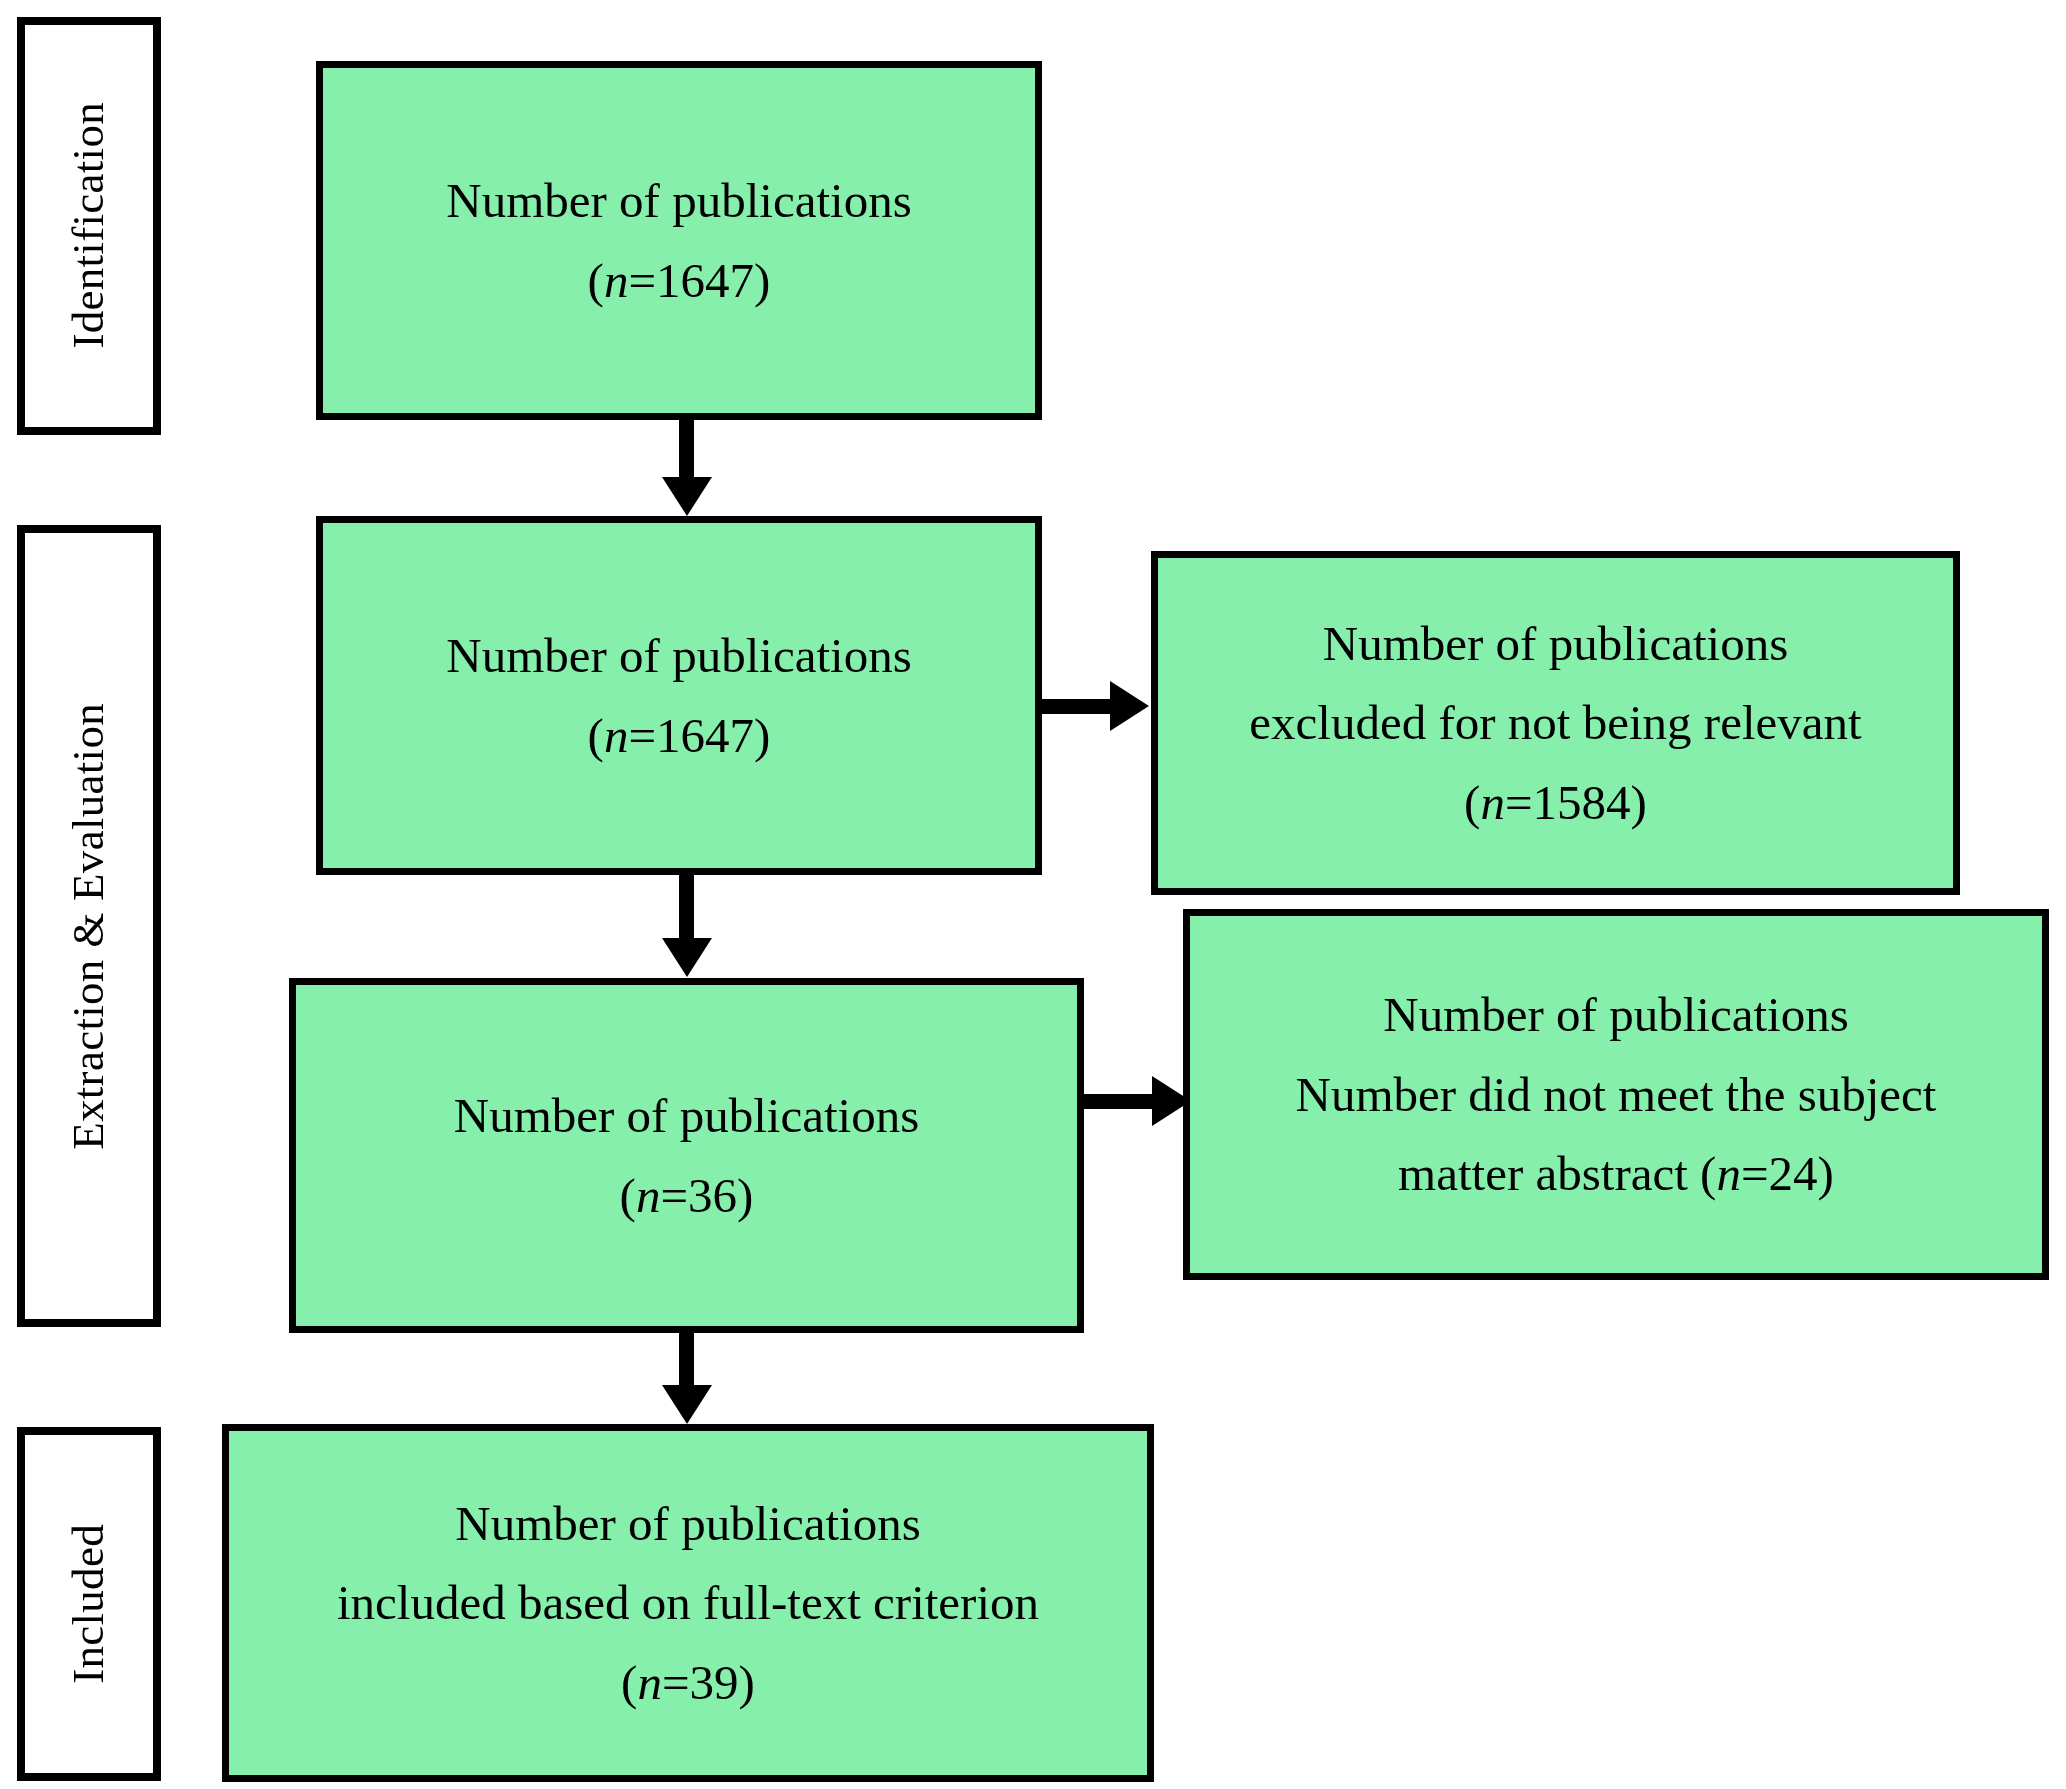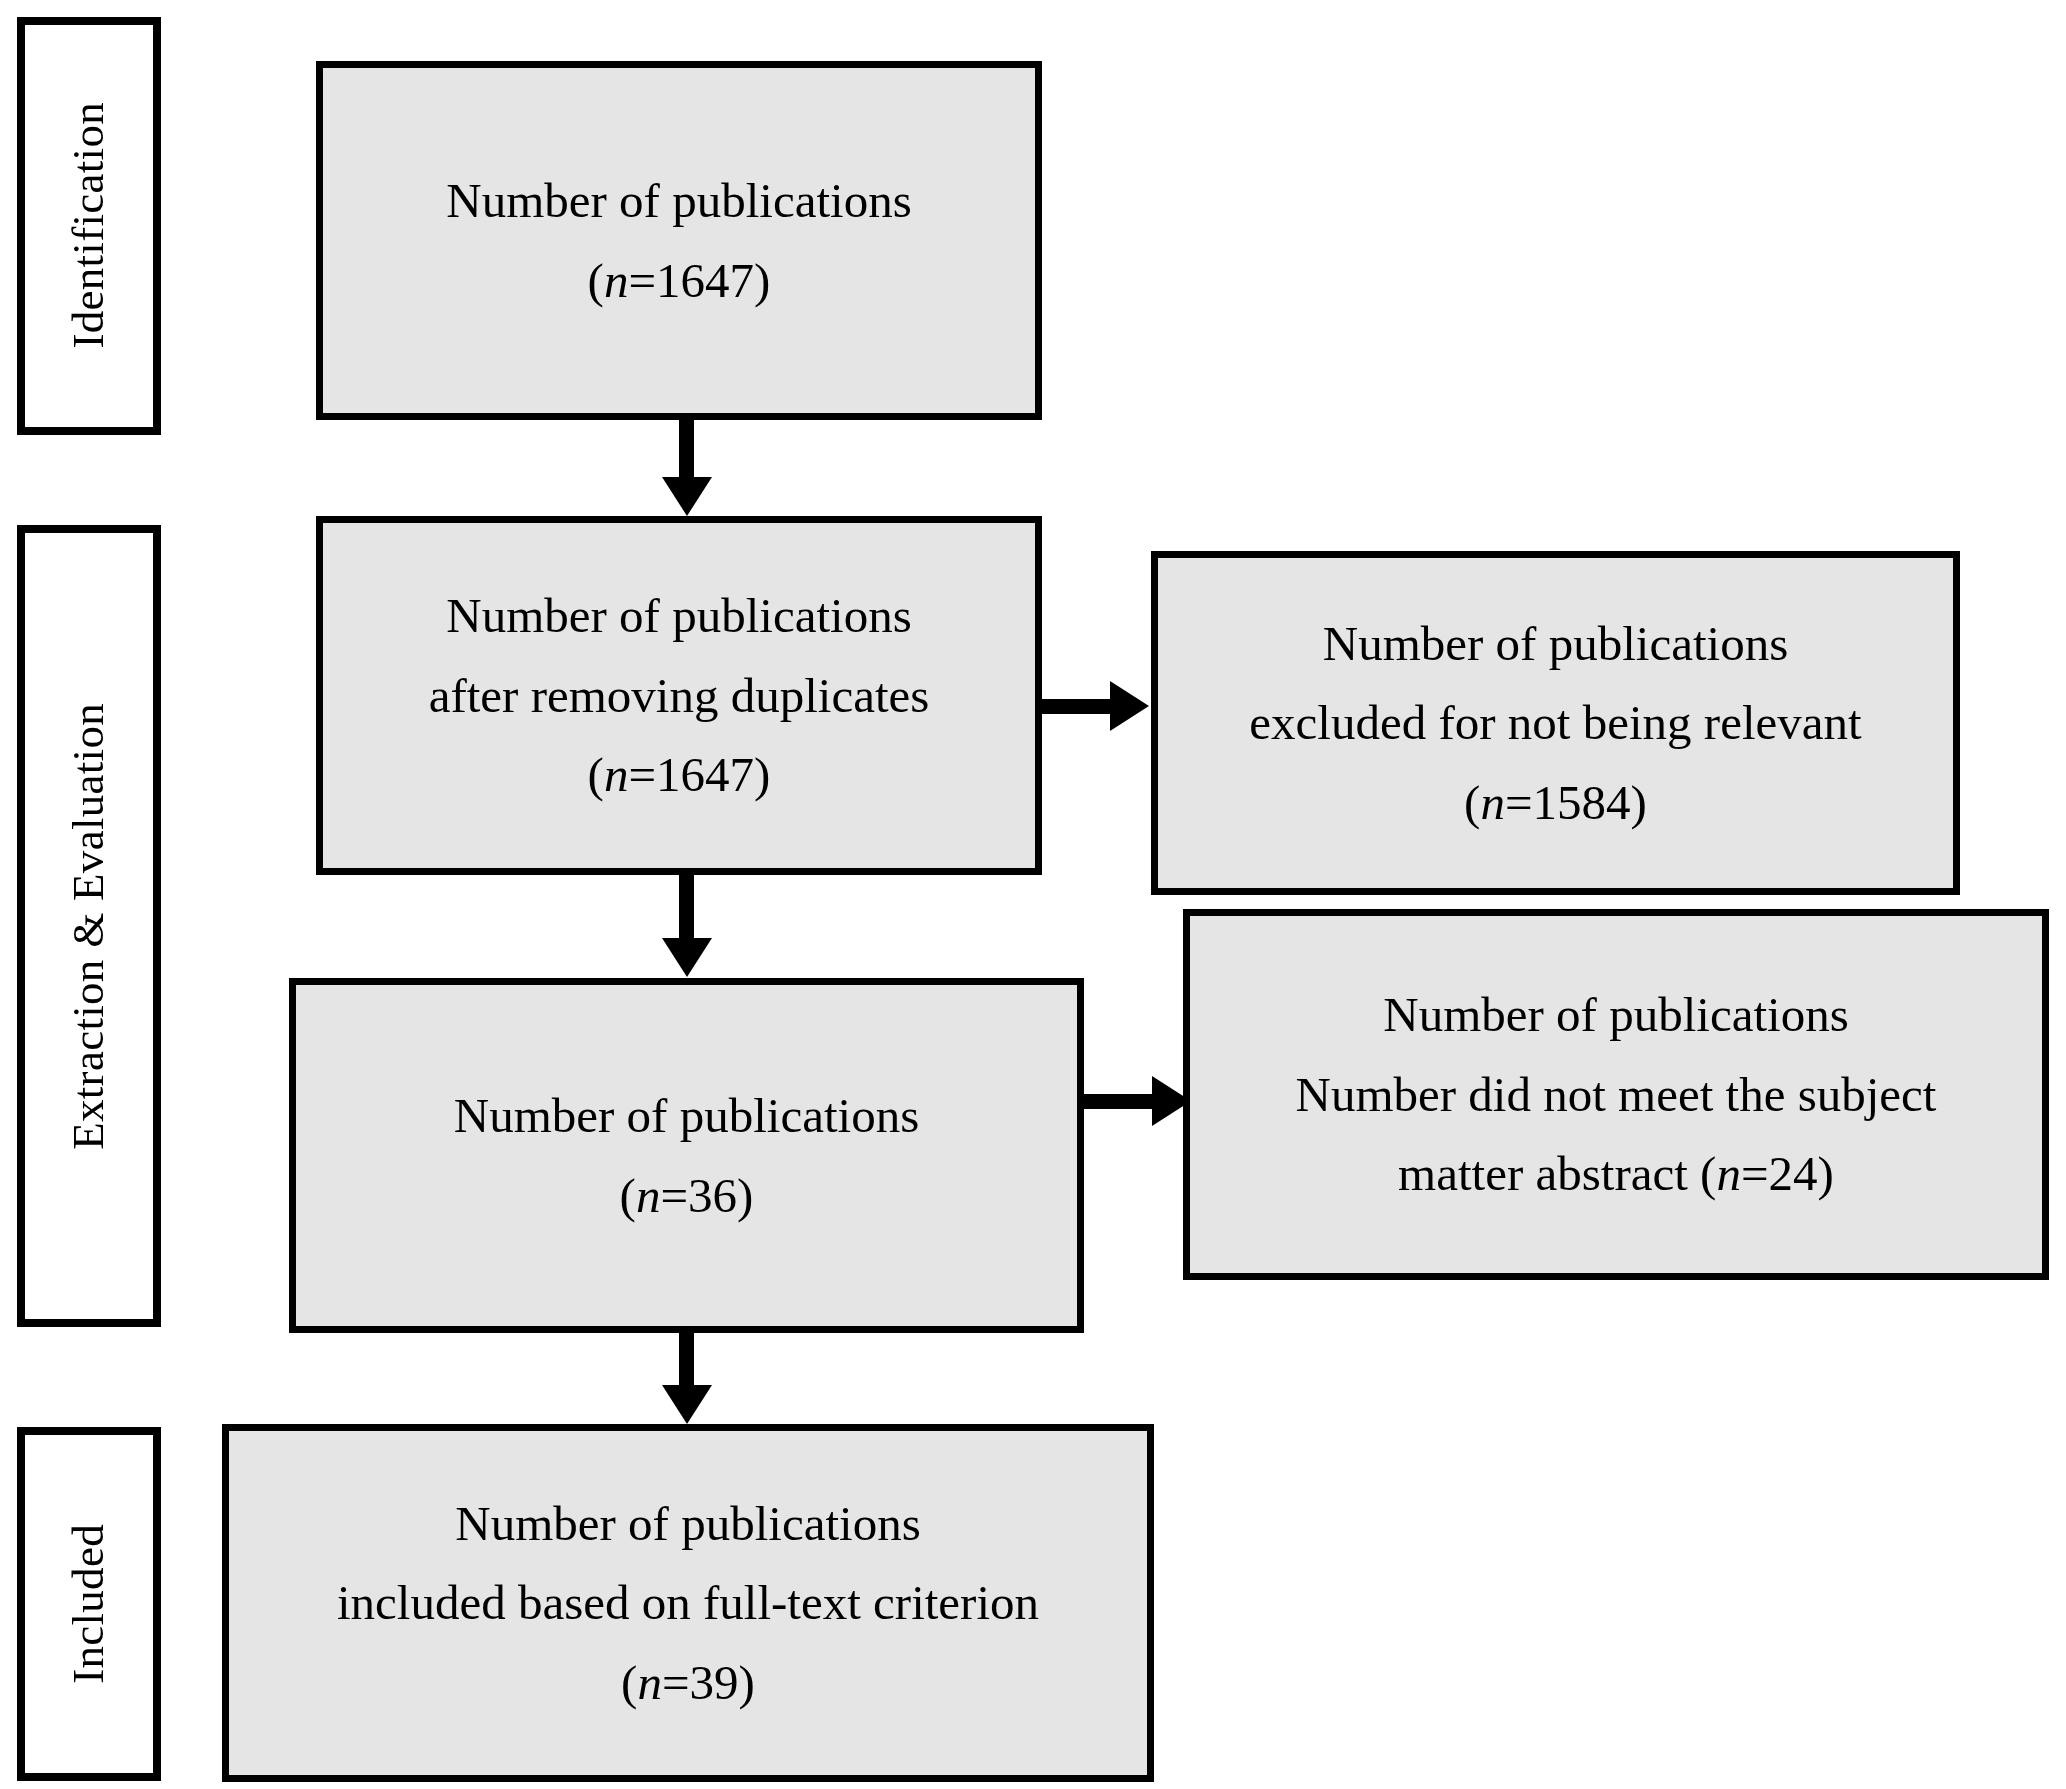--- a/index.html
+++ b/index.html
@@ -35,21 +35,21 @@
     font-size: 45px;
     line-height: 1;
     letter-spacing: 0.3px;
   }
 
   
   .node-box {
     position: absolute;
     box-sizing: border-box;
     border: 7.4px solid #000000;
-    background: #e5e5e5;
+    background: #86efac;
     display: flex;
     flex-direction: column;
     align-items: center;
     justify-content: center;
   }
   .node-line {
     font-size: 49px;
     line-height: 1.62;
     white-space: nowrap;
     text-align: center;
@@ -104,21 +104,20 @@
   <div class="node-box" style="left:316px; top:61px; width:726px; height:359px;">
     <div class="node-line">Number of publications</div>
     <div class="node-line"><span>(</span><em>n</em><span>=1647)</span></div>
   </div>
 
   <div class="v-stem" style="left:679px; top:420px; width:14.7px; height:66px;"></div>
   <div class="v-head" style="left:662px; top:477px;"></div>
 
   <div class="node-box" style="left:316px; top:516px; width:726px; height:359px;">
     <div class="node-line">Number of publications</div>
-    <div class="node-line">after removing duplicates</div>
     <div class="node-line"><span>(</span><em>n</em><span>=1647)</span></div>
   </div>
 
   <div class="h-stem" style="left:1041px; top:699px; width:75px; height:14.7px;"></div>
   <div class="h-head" style="left:1110px; top:681px;"></div>
 
   <div class="node-box" style="left:1151px; top:551px; width:809px; height:344px;">
     <div class="node-line">Number of publications</div>
     <div class="node-line">excluded for not being relevant</div>
     <div class="node-line"><span>(</span><em>n</em><span>=1584)</span></div>

